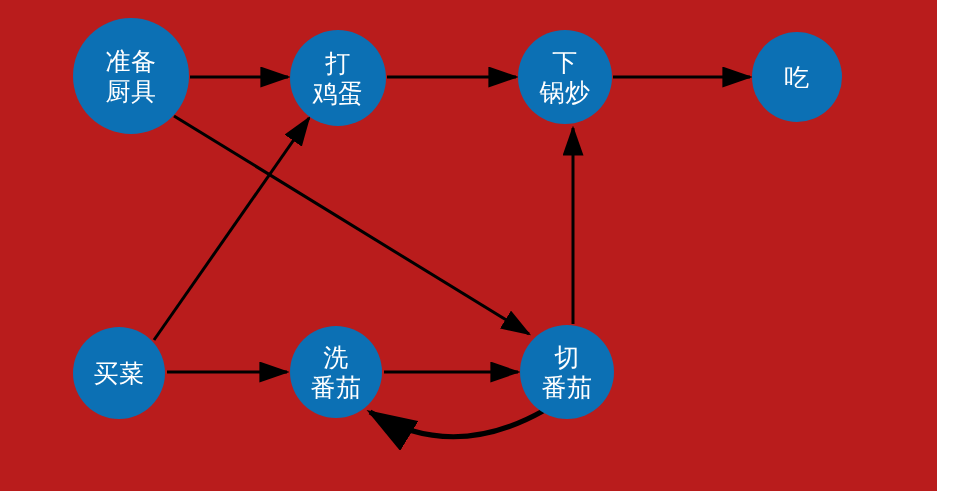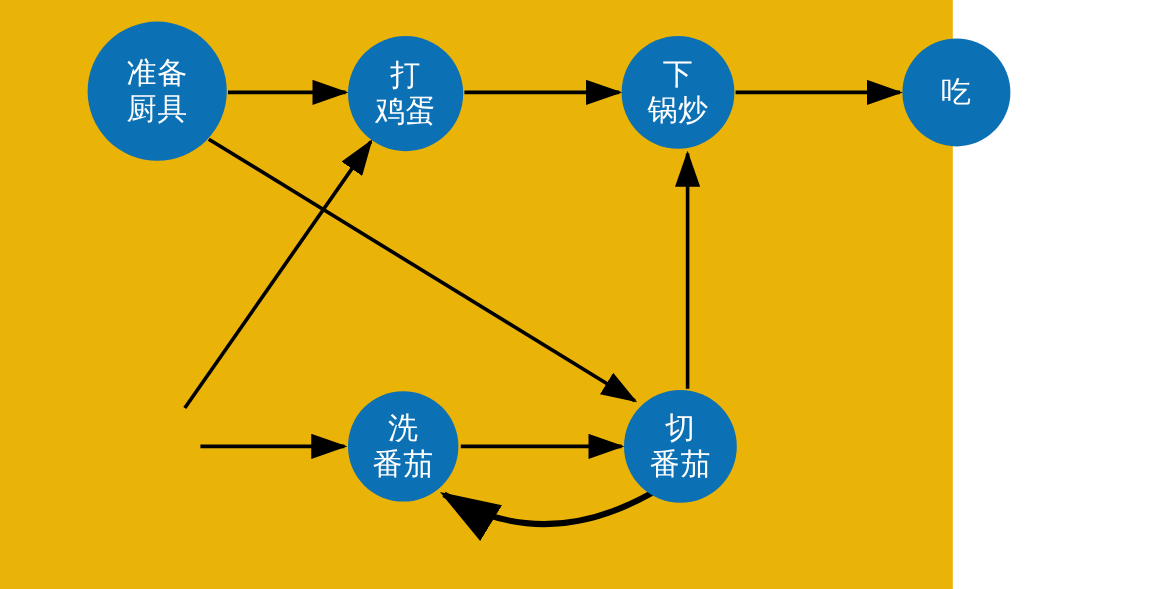--- a/index.html
+++ b/index.html
@@ -8,23 +8,23 @@
     background: #ffffff;
   }
   body {
     width: 970px;
     height: 491px;
     font-family: "Liberation Sans", "DejaVu Sans", sans-serif;
     overflow: hidden;
   }
   #diagram-canvas {
     position: relative;
-    width: 794px;
+    width: 937px;
     height: 491px;
-    background: #eab308;
+    background: #b91c1c;
   }
   #edge-layer {
     position: absolute;
     left: 0;
     top: 0;
     width: 970px;
     height: 491px;
   }
   .node {
     position: absolute;
@@ -90,20 +90,23 @@
 
   <div class="node" style="left:518px; top:30px; width:94px; height:94px;">
     <span class="node-label">下
 锅炒</span>
   </div>
 
   <div class="node" style="left:752px; top:32px; width:90px; height:90px;">
     <span class="node-label">吃</span>
   </div>
 
+  <div class="node" style="left:73px; top:327px; width:92px; height:92px;">
+    <span class="node-label">买菜</span>
+  </div>
 
   <div class="node" style="left:290px; top:326px; width:92px; height:92px;">
     <span class="node-label">洗
 番茄</span>
   </div>
 
   <div class="node" style="left:520px; top:325px; width:94px; height:94px;">
     <span class="node-label">切
 番茄</span>
   </div>

